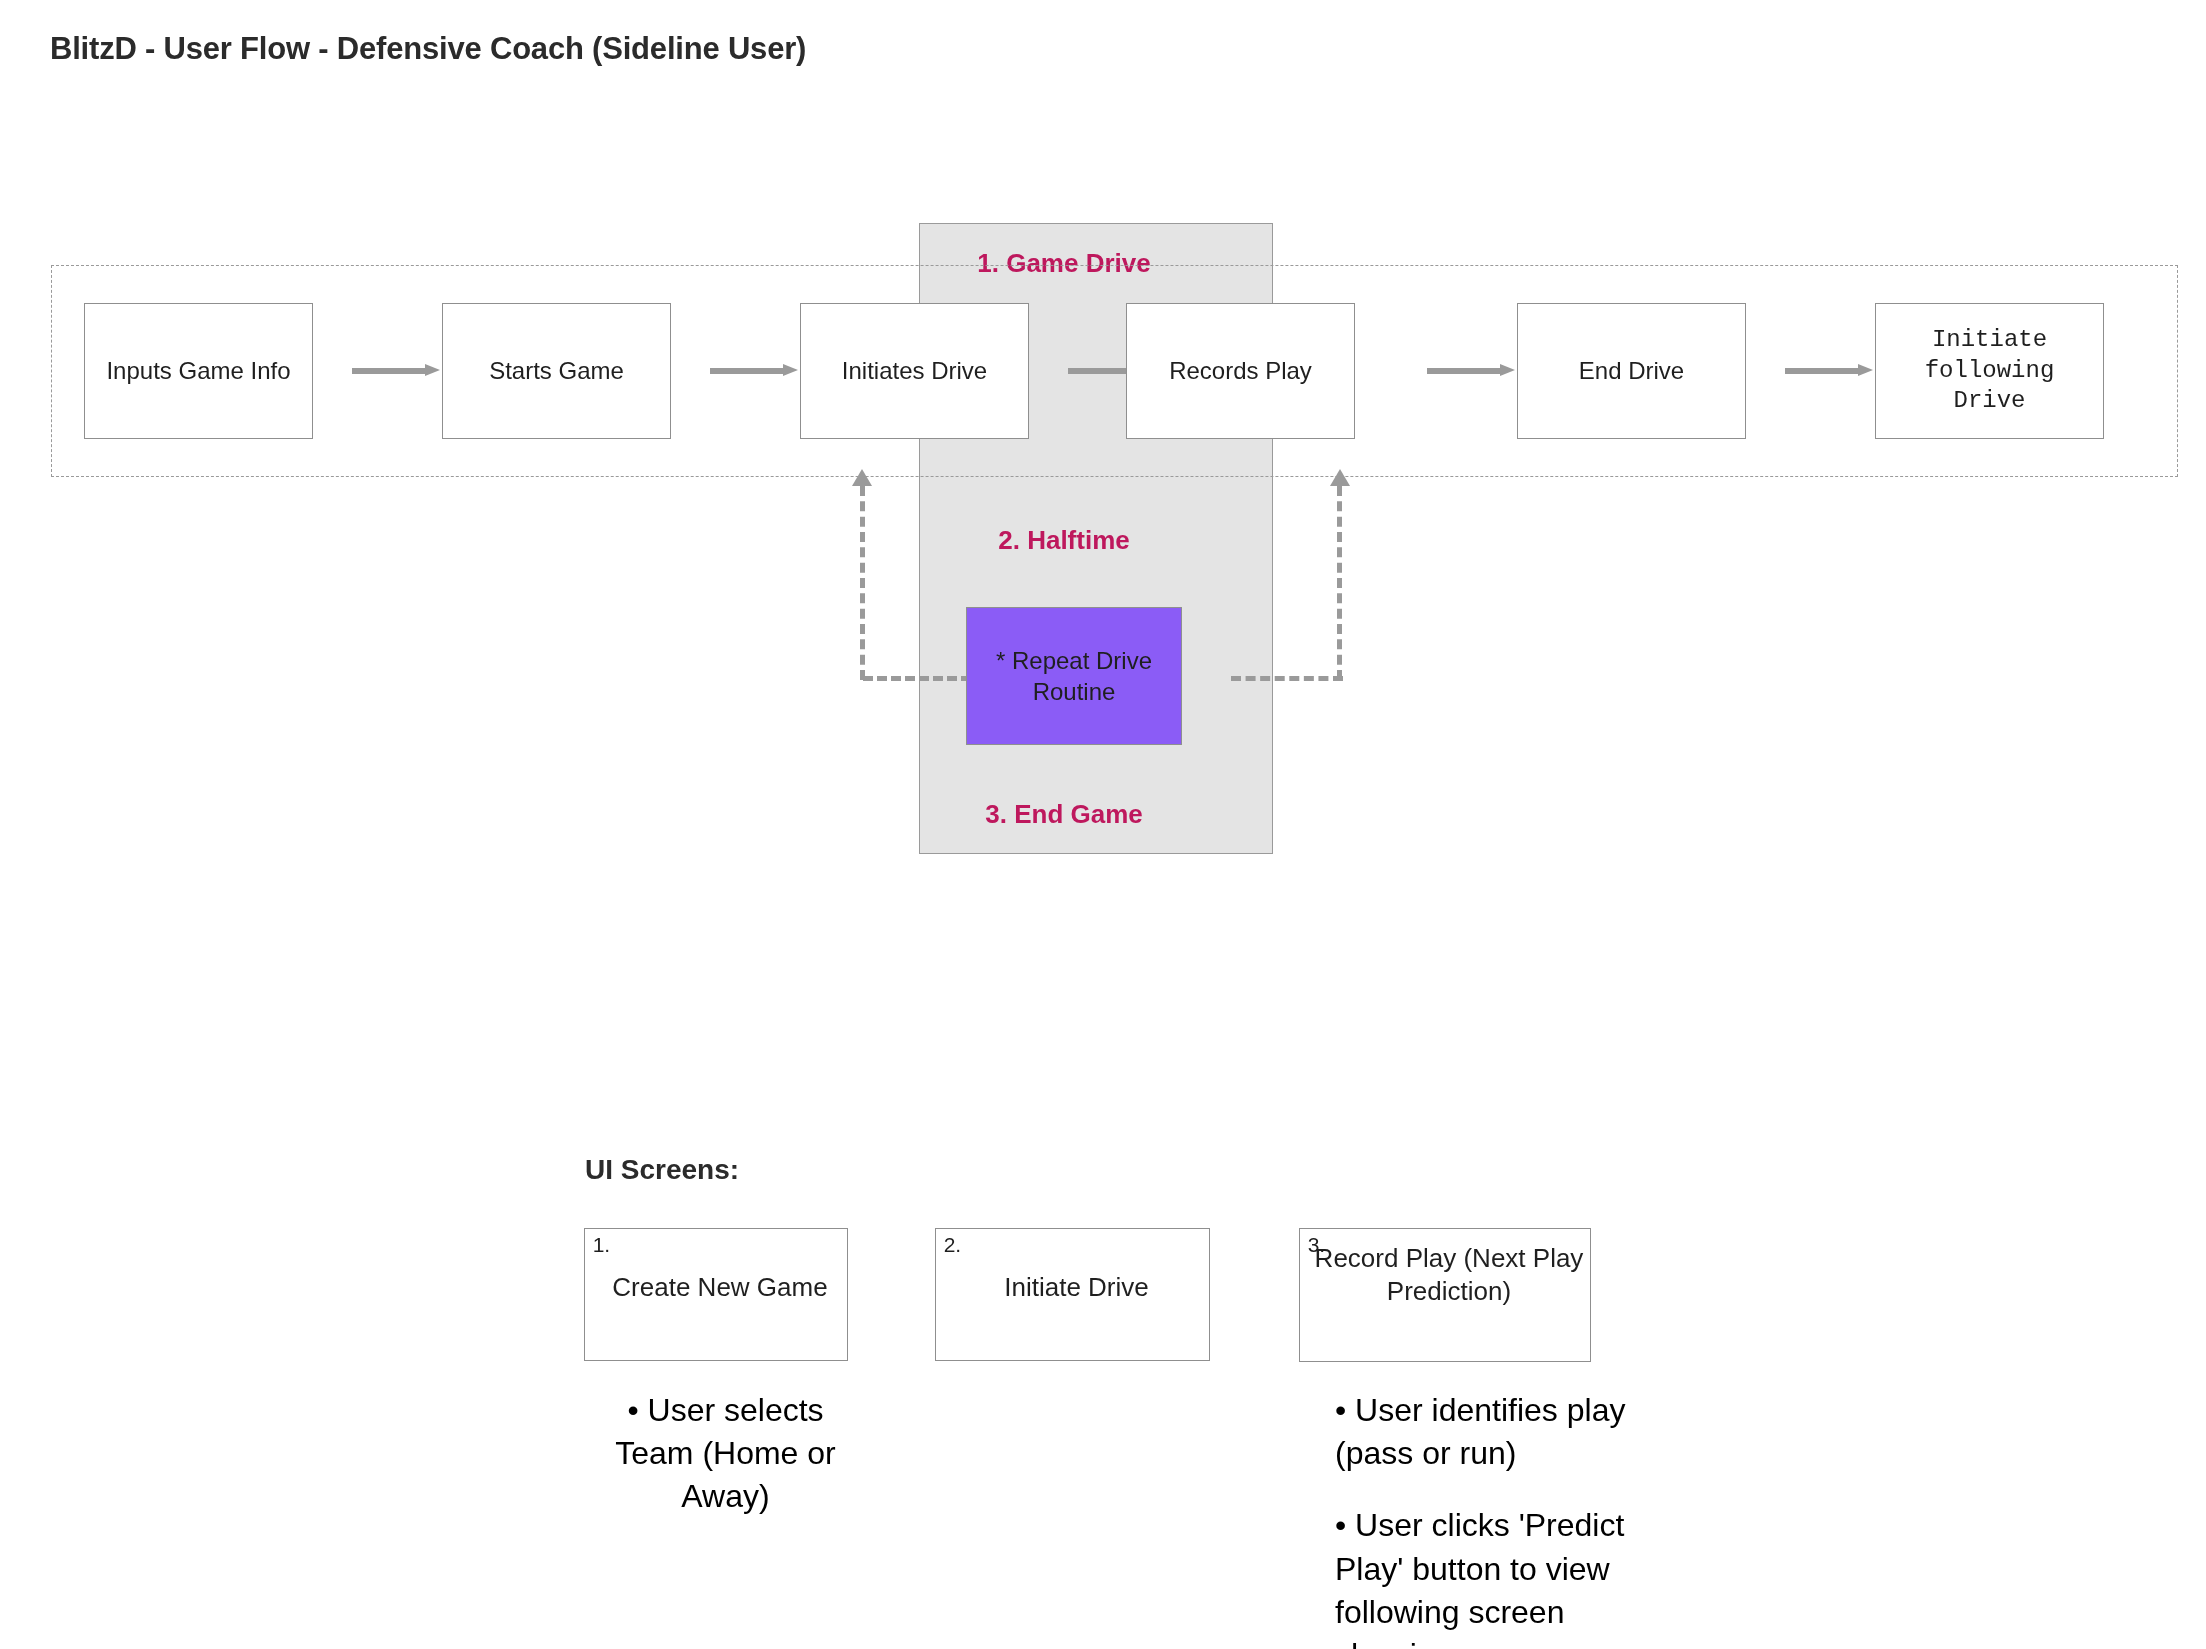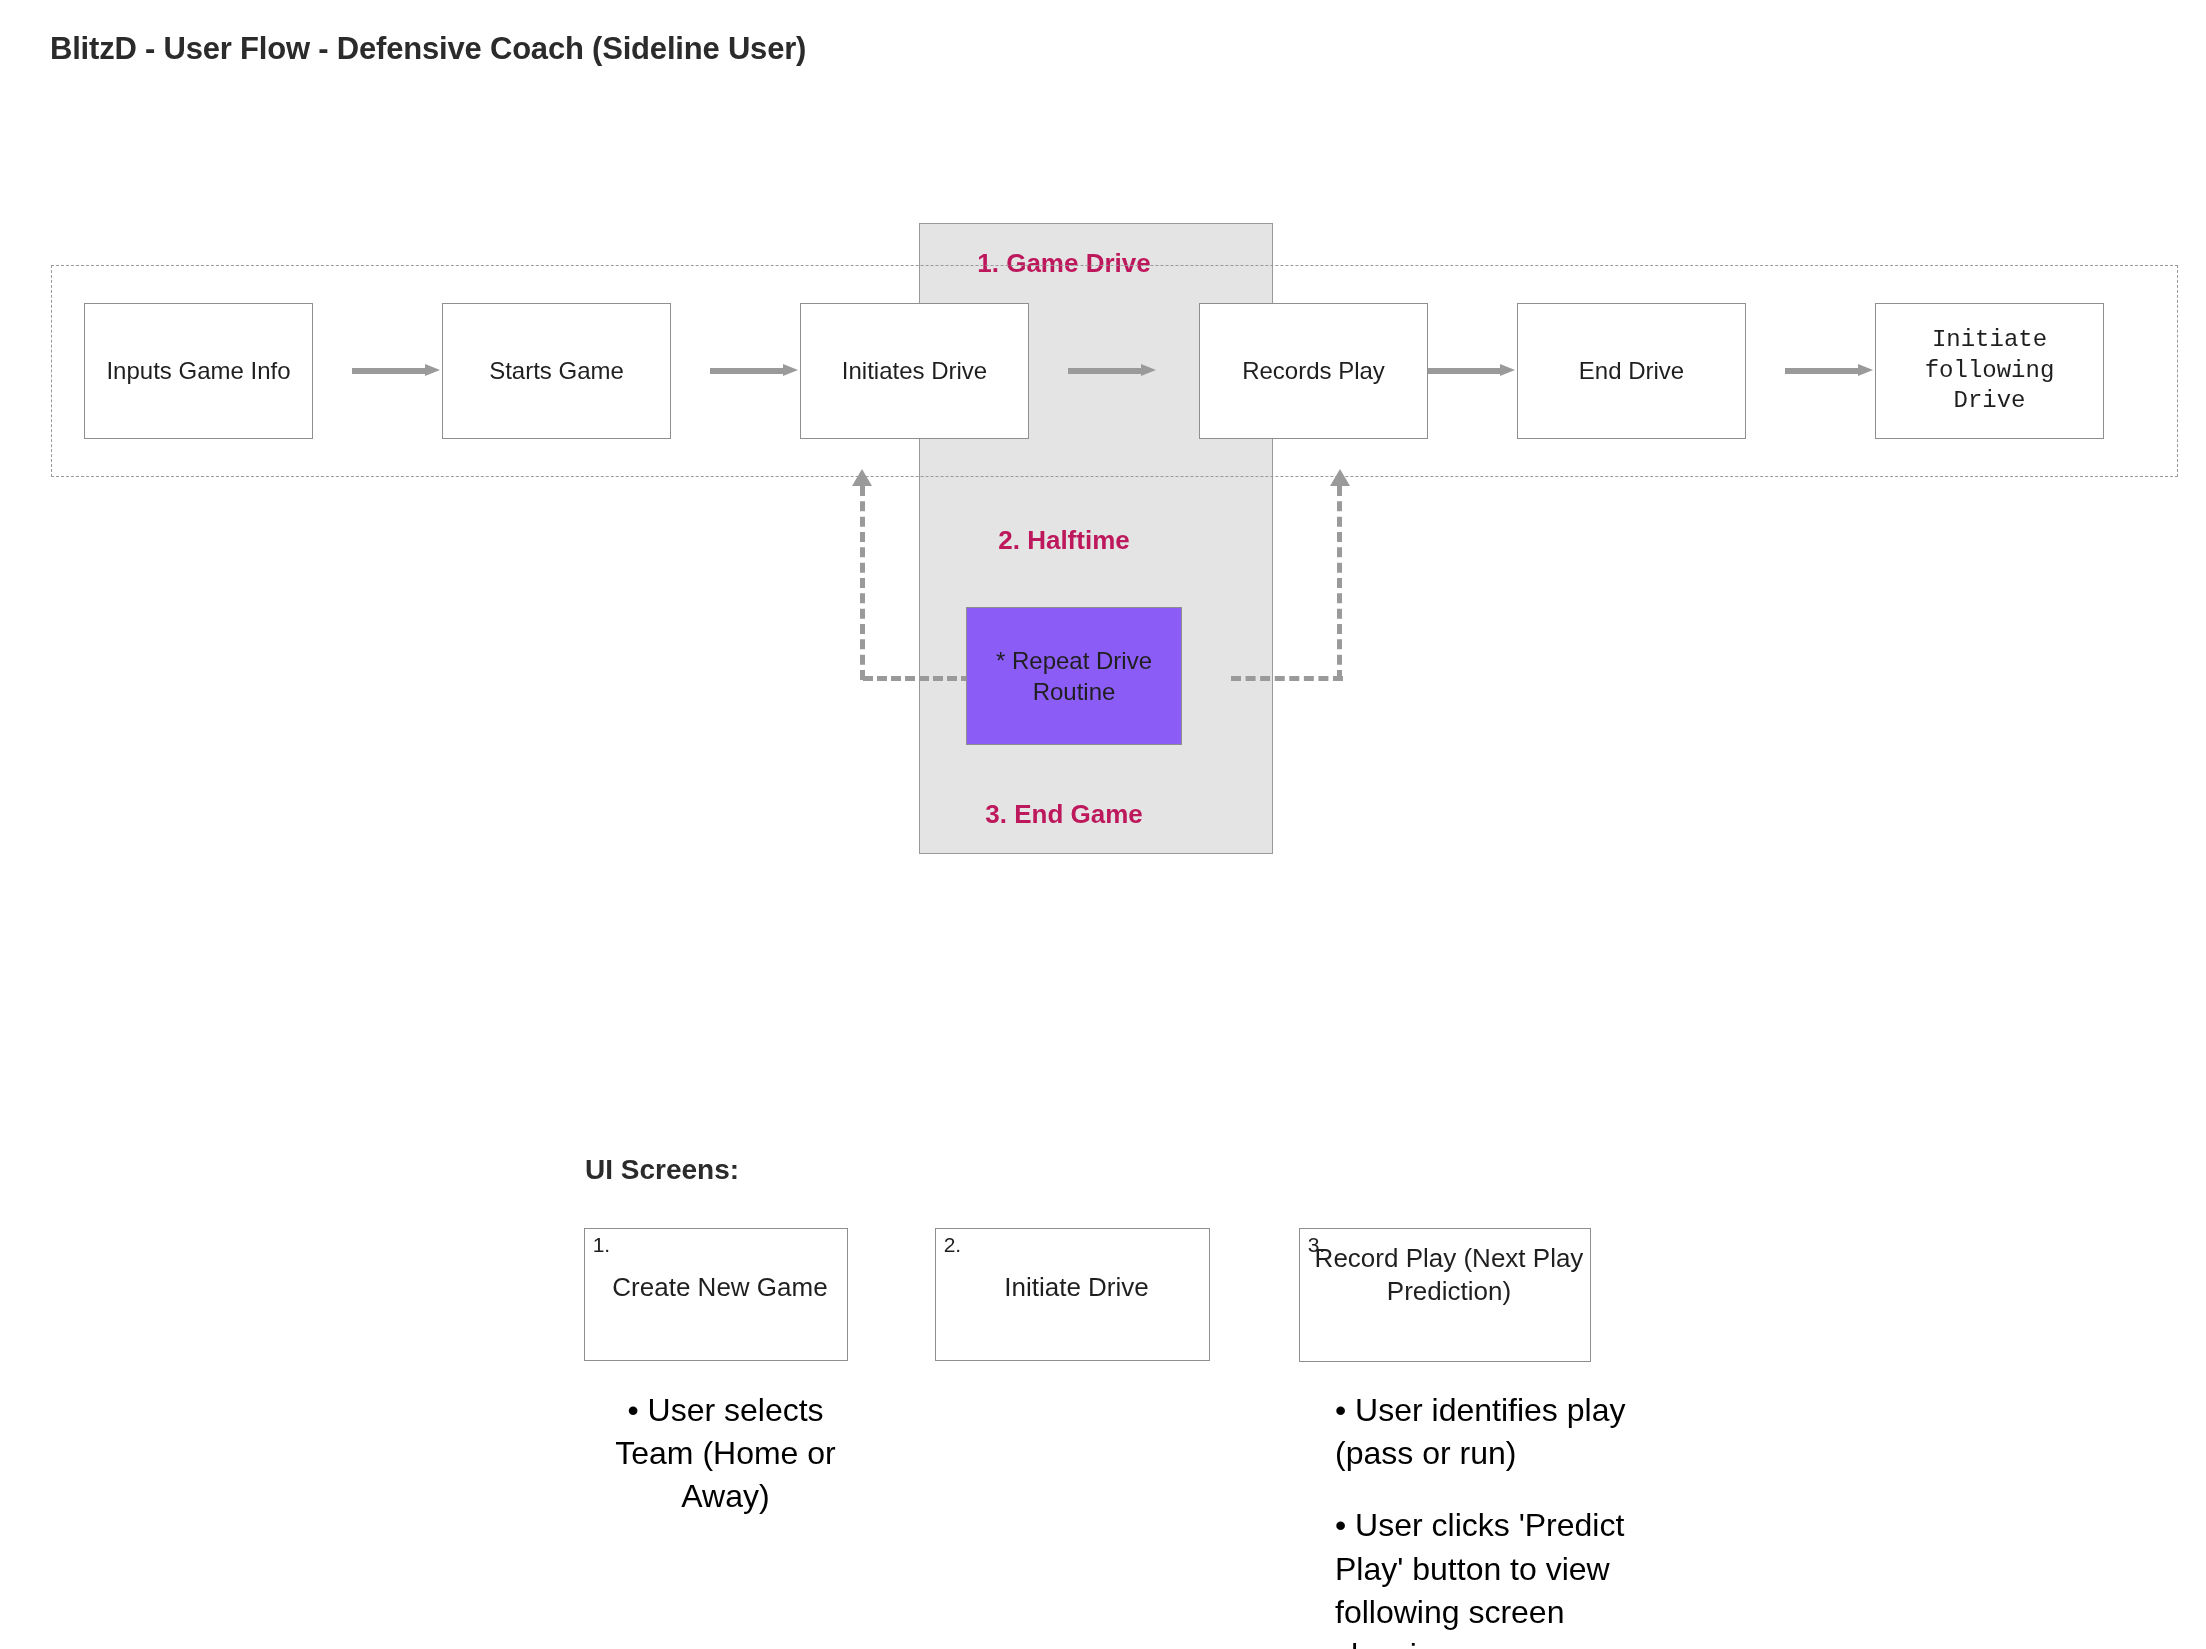--- a/index.html
+++ b/index.html
@@ -82,21 +82,21 @@
     justify-content: center;
     text-align: center;
     font-size: 24px;
     color: #1f1f1f;
     line-height: 1.28;
     padding: 0 7.7px;
   }
   .fb1 { left: 84px; }
   .fb2 { left: 442px; }
   .fb3 { left: 800px; }
-  .fb4 { left: 1199px; text-align: center; }
+  .fb4 { left: 1126px; text-align: center; }
   .fb5 { left: 1517px; }
   .fb6 { left: 1875px; font-family: Liberation Mono, monospace; }
 
   
   .arrow {
     position: absolute;
     top: 364px;
     height: 13.4px;
   }
   .arrow .shaft {

